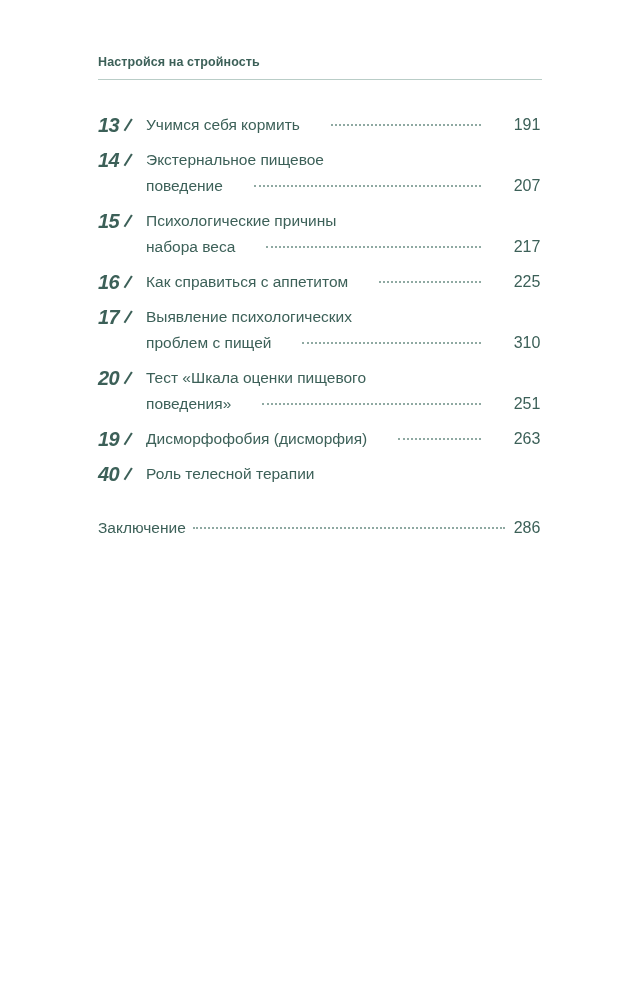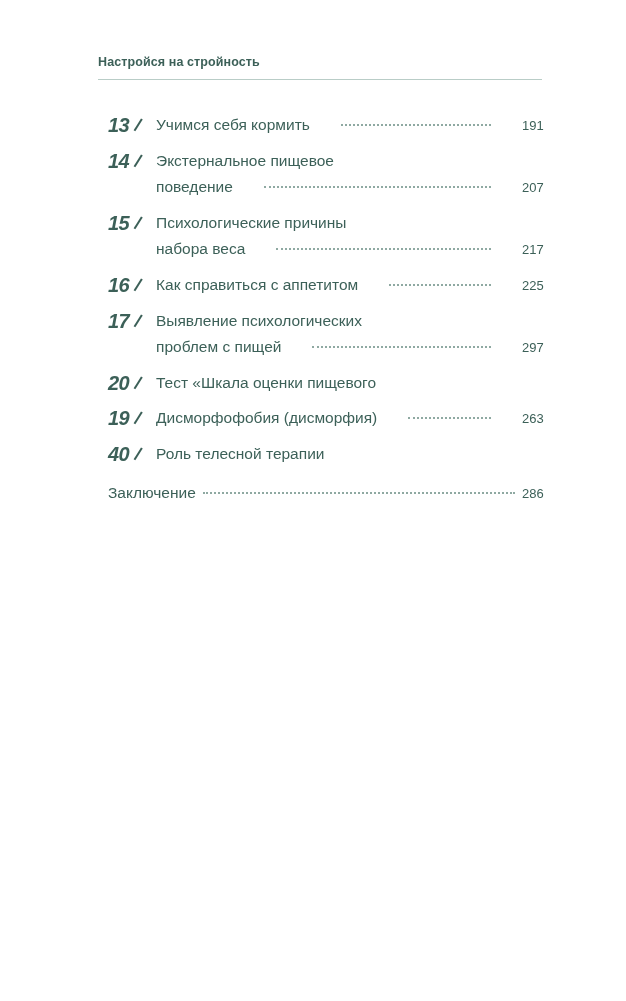--- a/index.html
+++ b/index.html
@@ -33,21 +33,21 @@
     letter-spacing: 0.1px;
   }
   .header-rule {
     margin-top: 10px;
     border-bottom: 1px solid #b9cdc7;
     width: 444px;
   }
   .toc {
     position: absolute;
     top: 112px;
-    left: 108px;
+    left: 98px;
     width: 444px;
   }
   .toc-row {
     display: flex;
     align-items: flex-start;
     margin-bottom: 9px;
   }
   .toc-num {
     width: 48px;
     flex: 0 0 48px;
@@ -88,28 +88,28 @@
     flex: 1 1 auto;
     margin: 0 7px;
     border-bottom: 2px dotted #8fa9a2;
     transform: translateY(-4px);
     min-width: 10px;
   }
   .nodots {
     flex: 1 1 auto;
   }
   .toc-page {
-    font-size: 13px;
+    font-size: 16px;
     color: #3c6058;
     white-space: nowrap;
-    text-align: left;
+    text-align: center;
     min-width: 30px;
   }
   .conclusion {
-    margin-top: 13px;
+    margin-top: 28px;
     display: flex;
     align-items: baseline;
     font-size: 15.5px;
     line-height: 26px;
     color: #3c6058;
     padding-left: 0;
   }
   .conclusion .toc-text { white-space: nowrap; }
 </style>
 </head>
@@ -194,34 +194,39 @@
         <span class="slash"></span>
       </div>
       <div class="toc-body">
         <div class="toc-line">
           <span class="toc-text">Выявление психологических</span>
           <span class="nodots"></span>
         </div>
         <div class="toc-line">
           <span class="toc-text">проблем с пищей</span>
           <span class="dots"></span>
-          <span class="toc-page">297</span>
+          <span class="toc-page">310</span>
         </div>
       </div>
     </div>
 
     <div class="toc-row">
       <div class="toc-num">
         <span>20</span>
         <span class="slash"></span>
       </div>
       <div class="toc-body">
         <div class="toc-line">
           <span class="toc-text">Тест «Шкала оценки пищевого</span>
           <span class="nodots"></span>
+        </div>
+        <div class="toc-line">
+          <span class="toc-text">поведения»</span>
+          <span class="dots"></span>
+          <span class="toc-page">251</span>
         </div>
       </div>
     </div>
 
     <div class="toc-row">
       <div class="toc-num">
         <span>19</span>
         <span class="slash"></span>
       </div>
       <div class="toc-body">

